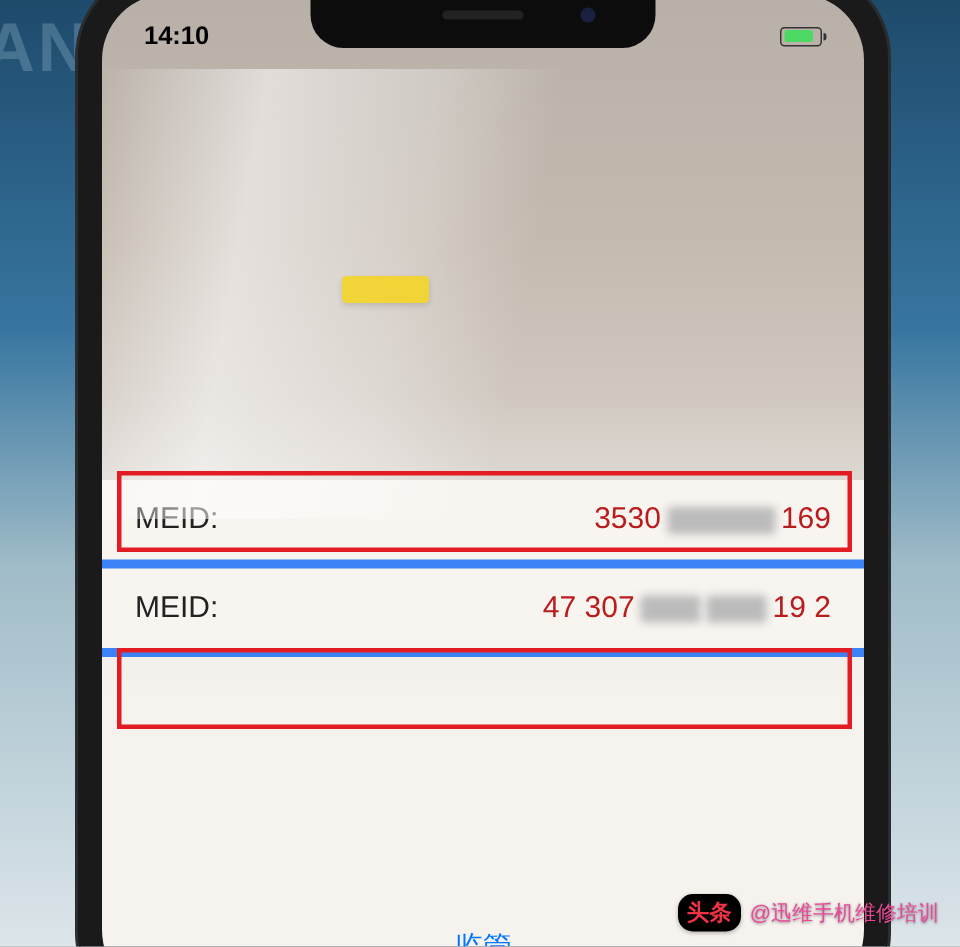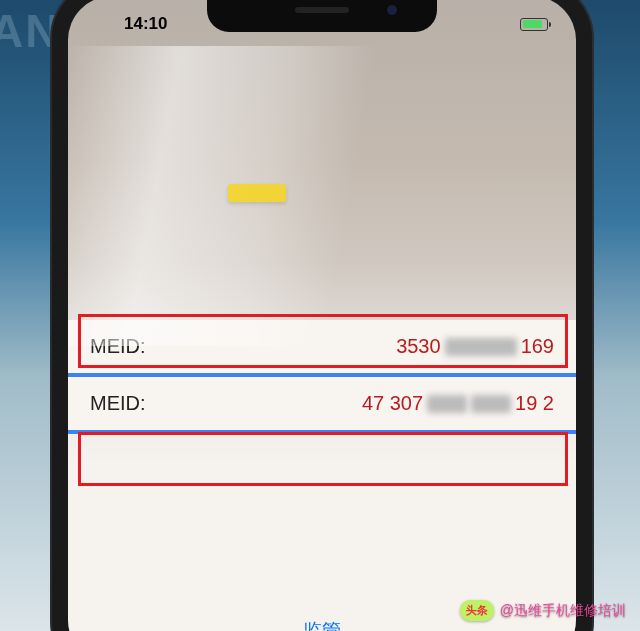--- a/index.html
+++ b/index.html
@@ -76,21 +76,20 @@
     height: 20px;
     display: flex;
     justify-content: space-between;
     padding: 0 28px;
     z-index: 4;
   }
   .status-time {
     font-size: 17px;
     font-weight: 600;
     color: #000;
-    margin-left: 28px;
   }
   .status-right {
     display: flex;
     align-items: center;
     gap: 6px;
   }
   .battery {
     width: 28px; height: 13px;
     border: 1.5px solid #333;
     border-radius: 3px;
@@ -133,21 +132,21 @@
   .content {
     position: absolute;
     top: 324px; left: 0; right: 0;
     background: #f8f4f0;
   }
   .row {
     display: flex;
     justify-content: space-between;
     align-items: center;
     padding: 15px 22px;
-    border-bottom: 4px solid #3b82f6;
+    border-bottom: 6px solid #3b82f6;
     font-size: 20px;
     color: #222;
     position: relative;
   }
   .row-label { font-weight: 400; }
   .row-value {
     color: #b91c1c;
     display: flex;
     align-items: center;
     gap: 4px;
@@ -179,23 +178,23 @@
   }
   .watermark {
     position: absolute;
     bottom: 10px; right: 14px;
     display: flex;
     align-items: center;
     gap: 6px;
     z-index: 20;
   }
   .wm-badge {
-    background: #bef264;
+    background: #000000;
     color: #e34;
-    font-size: 11px;
+    font-size: 15px;
     font-weight: 700;
     border-radius: 10px;
     padding: 3px 6px;
     box-shadow: 0 1px 3px rgba(0,0,0,0.3);
   }
   .wm-text {
     color: #ec4899;
     font-size: 14px;
     text-shadow: 0 1px 2px rgba(0,0,0,0.5);
   }

